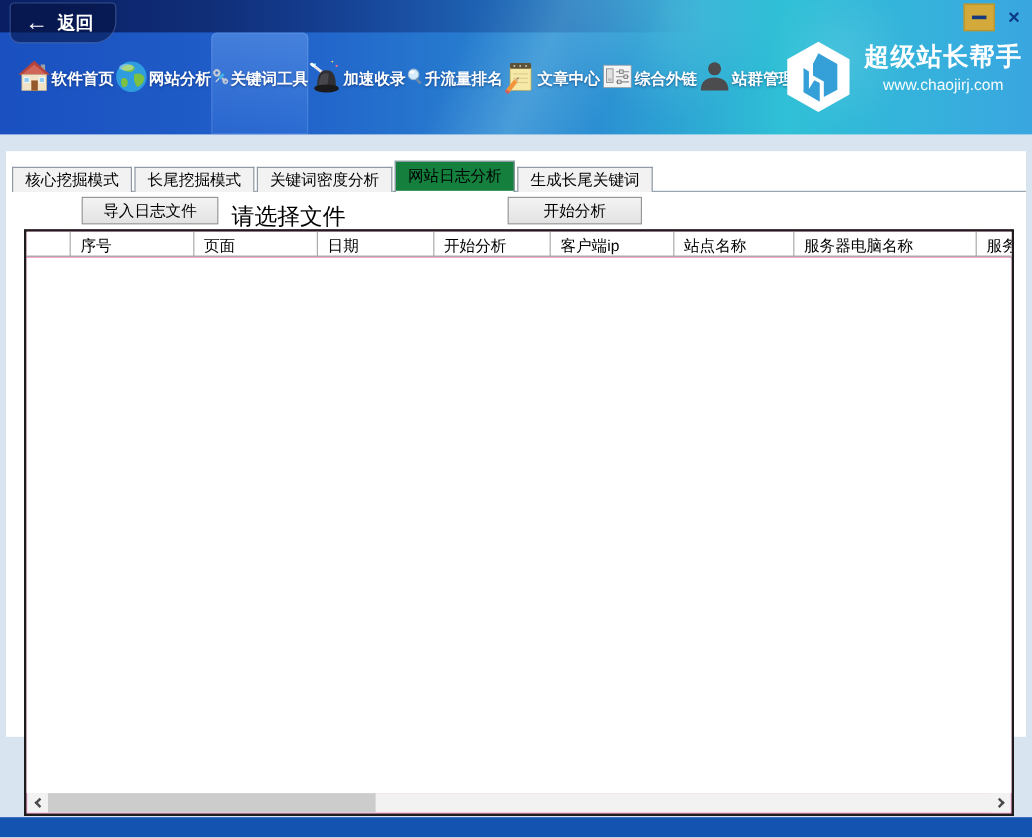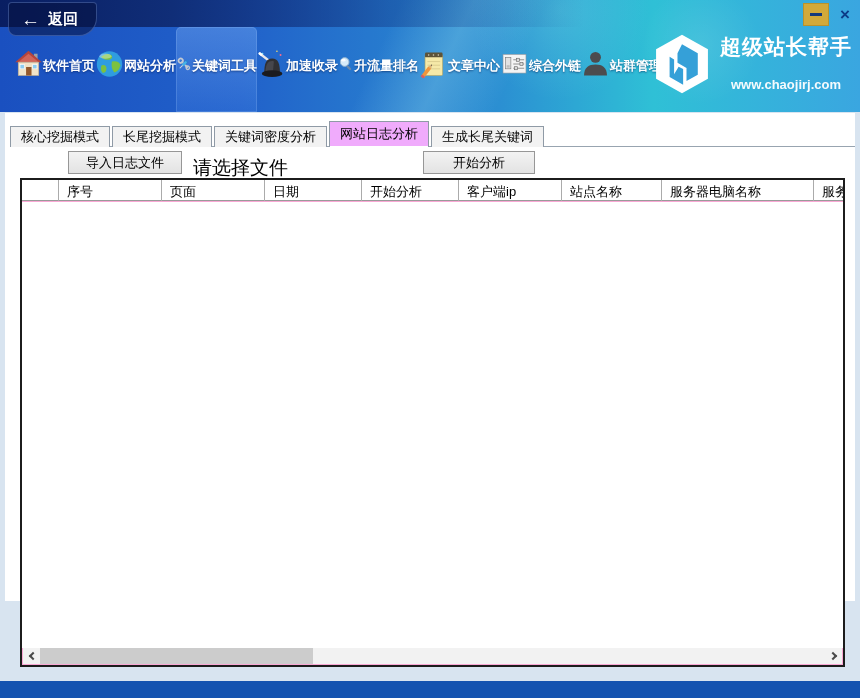--- a/index.html
+++ b/index.html
@@ -44,33 +44,33 @@
     background:linear-gradient(180deg, rgba(140,190,255,0.34), rgba(90,150,245,0.16));
     border-radius:5px 5px 0 0; box-shadow:inset 0 0 0 1px rgba(170,205,255,0.22);
   }
   .ticon { width:46px; height:46px; margin-bottom:5px; }
   .tlabel { color:#fff; font-size:13px; font-weight:bold; white-space:nowrap; text-shadow:0 1px 2px rgba(0,25,80,0.55); }
 
   .brand { position:absolute; top:33px; right:8px; display:flex; align-items:flex-start; gap:9px; }
   .brand-logo { width:58px; height:62px; }
   .brand-text { text-align:center; color:#fff; }
   .brand-name { font-size:21px; font-weight:bold; letter-spacing:1px; white-space:nowrap; }
-  .brand-url { font-size:13px; margin-top:16px; opacity:0.95;font-weight:bold; }
+  .brand-url { font-size:13px; margin-top:2px; opacity:0.95; }
 
   
-  .content { position:absolute; top:113px; left:5px; width:850px; height:488px; background:#fff; }
+  .content { position:absolute; top:126px; left:5px; width:850px; height:488px; background:#fff; }
 
   .tabstrip { position:absolute; top:6px; left:5px; right:0; height:28px; display:flex; align-items:flex-end; }
   .tabstrip::after { content:""; position:absolute; left:0; right:0; bottom:0; height:1px; background:#98a4b0; }
   .tab {
     position:relative; height:21px; line-height:19px; padding:0 10px; margin-right:2px;
     background:#f2f2f2; border:1px solid #8f9aa6; border-bottom:none;
     font-size:13px; color:#000; cursor:pointer; white-space:nowrap; z-index:1;
   }
-  .tab.active { height:26px; line-height:24px; background:#f0abfc; z-index:3; }
+  .tab.active { height:26px; line-height:24px; background:#15803d; z-index:3; }
   .tab.active::after { content:""; position:absolute; left:0; right:0; bottom:-1px; height:2px; background:#fff; }
 
   .controls-row { position:absolute; top:36px; left:0; right:0; height:30px; }
   .btn {
     position:absolute; height:23px; background:linear-gradient(180deg,#f3f3f3,#e3e3e3);
     border:1px solid #979797; font-size:13px; color:#000; cursor:pointer;
     font-family:"Liberation Sans","DejaVu Sans",sans-serif;
   }
   .btn-import { left:63px; top:2px; width:114px; }
   .btn-analyze { left:418px; top:2px; width:112px; }

